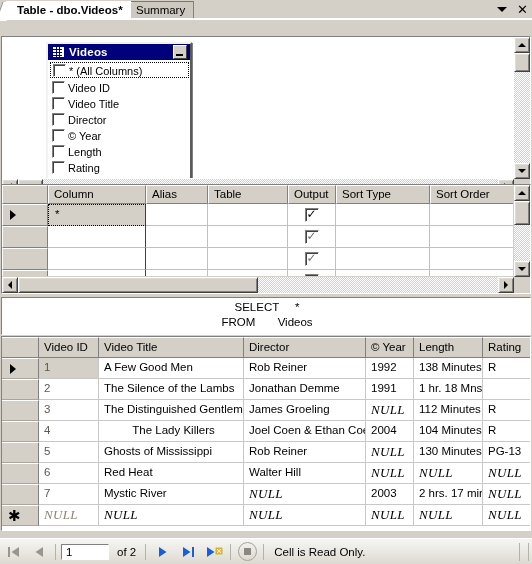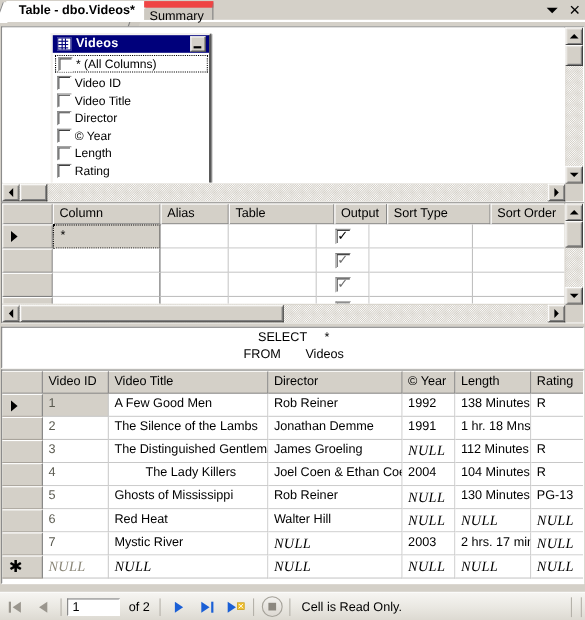--- a/index.html
+++ b/index.html
@@ -16,34 +16,34 @@
   
   .tabstrip{position:absolute;left:0;top:0;width:532px;height:20px;background:#d4d0c8;}
   .tabstrip .underline{position:absolute;left:0;top:18px;width:532px;height:2px;background:#fff;}
   .tab{position:absolute;top:1px;height:17px;line-height:17px;padding:0 8px 0 10px;
        font-size:11.5px;box-sizing:border-box;white-space:nowrap;}
   .tab.active{left:6px;background:#fff;font-weight:bold;border-left:1px solid #fff;
        border-top:1px solid #fff;color:#000;z-index:3;top:1px;height:19px;line-height:16px;
        border-radius:0;}
   .tab.active:before{content:"";position:absolute;left:-8px;top:0;width:10px;height:19px;
        background:#fff;transform:skewX(-20deg);border-left:1px solid #888;}
-  .tab.inactive{left:126px;background:#cdc9c1;border-top:6px solid #ef4444;
+  .tab.inactive{left:126px;background:#cdc9c1;border-top:1px solid #ef4444;
        border-right:1px solid #808080;color:#000;}
   .tab.inactive:before{content:"";position:absolute;left:-7px;top:0;width:9px;height:17px;
        background:#cdc9c1;transform:skewX(-20deg);border-left:1px solid #808080;border-top:1px solid #efefef;}
   .tabbtns{position:absolute;right:4px;top:1px;height:17px;display:flex;align-items:center;gap:10px;}
   .tabbtns .g{cursor:default;line-height:1;}
   .caret-d{width:0;height:0;border-left:5px solid transparent;border-right:5px solid transparent;border-top:5px solid #000;}
   .xmark{font-size:13px;font-family:"Liberation Sans",sans-serif;line-height:12px;}
 
   
   .pane{position:absolute;box-sizing:border-box;}
 
   
-  .diagram{left:1px;top:24px;width:530px;height:160px;background:#fff;
+  .diagram{left:1px;top:36px;width:530px;height:160px;background:#fff;
            border:1px solid;border-color:#808080 #fff #fff #808080;}
   .diagcanvas{position:absolute;left:0;top:0;right:17px;bottom:17px;background:#fff;overflow:hidden;}
 
   .tablebox{position:absolute;left:44px;top:5px;width:146px;height:139px;
             background:#fff;border:2px solid;border-color:#f4f2ef #5a5a5a #5a5a5a #f4f2ef;
             box-shadow:1px 1px 0 #808080;box-sizing:border-box;}
   .tb-title{height:16px;background:#00007b;display:flex;align-items:center;padding:0 2px;}
   .tb-gridicon{width:11px;height:10px;margin:0 4px 0 2px;background:#fff;
         border:1px solid #00007b;position:relative;flex:0 0 auto;}
   .tb-gridicon:before{content:"";position:absolute;left:0;top:2px;width:9px;height:1px;
@@ -240,21 +240,21 @@
     <div class="sb-corner"></div>
   </div>
 
   <div class="pane gridpane">
     <div class="gp-inner">
 
       <div class="gp-head">
         <div class="gp-hcell" style="width:46px;padding-left:0;"></div>
         <div class="gp-hcell" style="width:98px;">Column</div>
         <div class="gp-hcell" style="width:62px;">Alias</div>
-        <div class="gp-hcell" style="width:96px;">Table</div>
+        <div class="gp-hcell" style="width:80px;">Table</div>
         <div class="gp-hcell" style="width:48px;">Output</div>
         <div class="gp-hcell" style="width:94px;">Sort Type</div>
         <div class="gp-hcell" style="width:85px;">Sort Order</div>
       </div>
 
       <div class="gp-row">
         <div class="gp-sel" style="width:46px;">
           <span class="tri"></span>
         </div>
         <div class="gp-cell colcell active" style="width:98px;">*</div>

